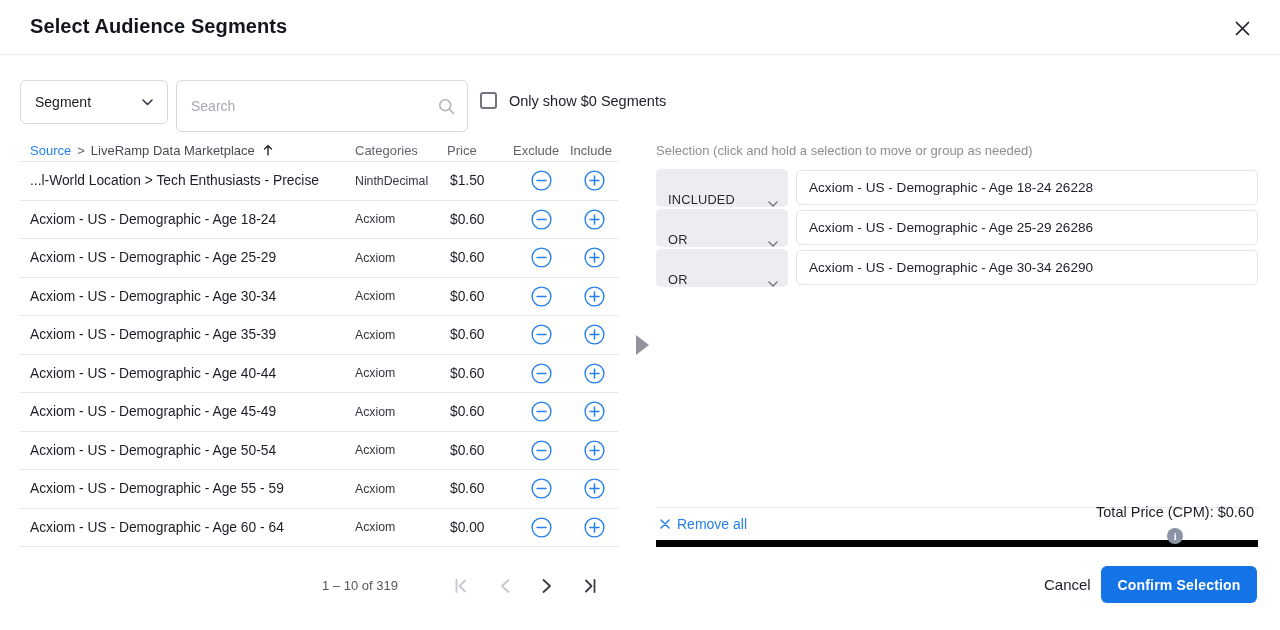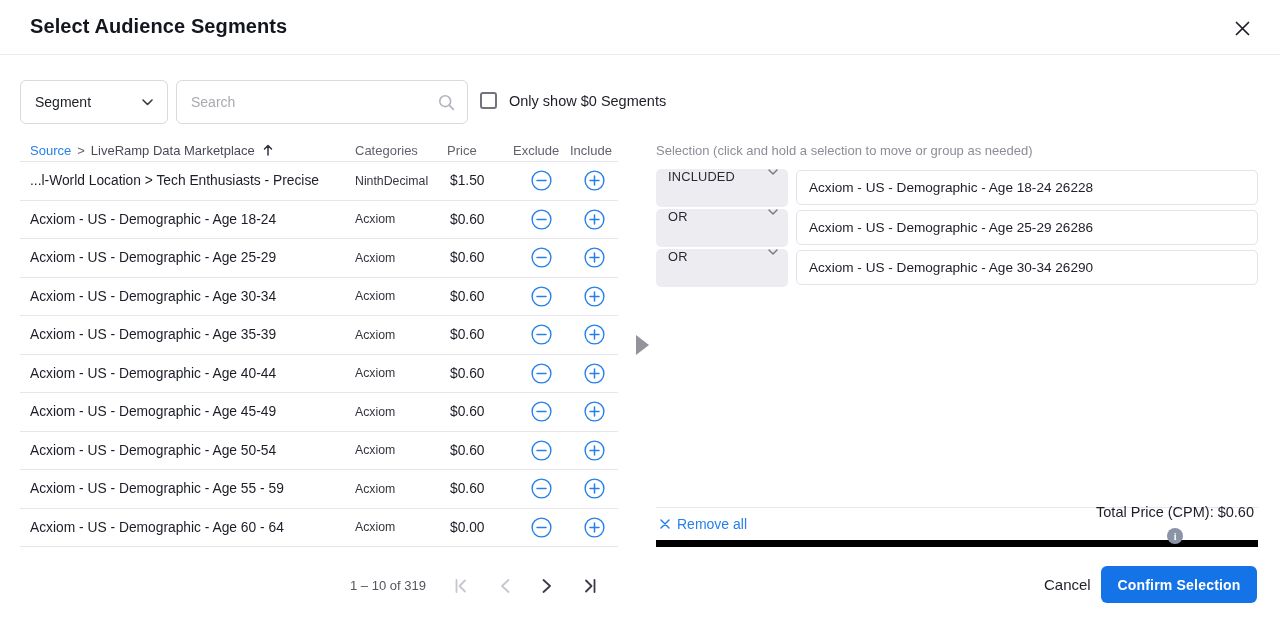--- a/index.html
+++ b/index.html
@@ -8,21 +8,21 @@
   #app { position:relative; width:1280px; height:630px; background:#fff; overflow:hidden; }
 
   
   .hdr { position:absolute; left:0; top:0; width:1280px; height:55px; border-bottom:1px solid #ebebf0;text-align:right; }
   .hdr-title { position:absolute; left:30px; top:15px; font-size:20px; font-weight:700; color:#14161f; letter-spacing:.1px; }
   .close-btn { position:absolute; right:28px; top:18px; width:20px; height:20px; cursor:pointer; display:flex; align-items:center; justify-content:center; }
 
   
   .dd-segment { position:absolute; left:20px; top:80px; width:148px; height:44px; border:1px solid #d9d9e0; border-radius:6px;
     display:flex; align-items:center; justify-content:space-between; padding:0 14px; font-size:14px; color:#1c1e27; cursor:pointer; background:#fff; }
-  .search-box { position:absolute; left:176px; top:80px; width:292px; height:44px; border:1px solid #d9d9e0; border-radius:6px; background:#fff;
+  .search-box { position:absolute; left:176px; top:80px; width:292px; height:52px; border:1px solid #d9d9e0; border-radius:6px; background:#fff;
     display:flex; align-items:center; padding:0 12px 0 14px; }
   .search-box input { flex:1; border:none; outline:none; font-size:14px; color:#1c1e27; font-family:inherit; background:transparent; }
   .search-box input::placeholder { color:#a9a9b2; }
   .chk-wrap { position:absolute; left:480px; top:92px; display:flex; align-items:center; gap:12px; }
   .chk { width:17px; height:17px; border:2px solid #73737e; border-radius:3px; background:#fff; cursor:pointer; }
   .chk-label { font-size:14.5px; color:#1c1e27; }
 
   
   .list-head { position:absolute; left:20px; top:140px; width:598px; height:20px; display:grid;
     grid-template-columns:335px 92px 66px 57px 48px; align-items:center; font-size:13px; color:#62626d; }
@@ -42,35 +42,35 @@
   .circle-btn { width:22px; height:22px; display:flex; align-items:center; justify-content:center; cursor:pointer; }
 
   
   .mid-arrow { position:absolute; left:636px; top:335px; width:0; height:0;
     border-top:10px solid transparent; border-bottom:10px solid transparent; border-left:13px solid #93939c; cursor:pointer; }
 
   
   .sel-label { position:absolute; left:656px; top:143px; font-size:13px; color:#8d8d96; }
   .sel-list { position:absolute; left:656px; top:170px; width:602px; }
   .sel-row { display:flex; align-items:center; gap:8px; margin-bottom:5px; height:35px; }
-  .op-dd { width:132px; height:38px; background:#ededf1; border-radius:5px; display:flex; align-items:flex-start; justify-content:space-between;
+  .op-dd { width:132px; height:38px; background:#ededf1; border-radius:5px; display:flex; align-items:flex-end; justify-content:space-between;
     padding:0 10px 0 12px; font-size:12.8px; color:#2a2a34; cursor:pointer; flex:none; letter-spacing:.2px; }
   .sel-val { flex:1; height:35px; background:#fff; border:1px solid #e3e3ea; border-radius:5px; display:flex; align-items:center;
     padding:15px 12px; font-size:13.6px; color:#1c1e27; cursor:grab; white-space:nowrap; overflow:hidden; }
 
   .sel-footer { position:absolute; left:656px; top:507px; width:602px; height:40px; border-top:1px solid #e6e6ec; border-bottom:7px solid #000000;
     display:flex; align-items:center; justify-content:space-between; padding:0 4px; }
   .remove-all { display:flex; align-items:center; gap:7px; color:#2680eb; font-size:14px; cursor:pointer; }
   .total-wrap { display:flex; align-items:center; gap:8px;flex-direction:column; }
   .total-txt { font-size:14.5px; color:#1c1e27; }
   .info-ic { width:16px; height:16px; border-radius:50%; background:#8a94a6; color:#fff; font-size:10px; font-weight:700;
     display:flex; align-items:center; justify-content:center; font-family:"Liberation Serif","DejaVu Serif",serif; cursor:pointer; }
 
   
-  .pg-label { position:absolute; left:350px; top:578px; font-size:13px; color:#55555e; }
+  .pg-label { position:absolute; left:322px; top:578px; font-size:13px; color:#55555e; }
   .pg-btn { position:absolute; top:573px; width:26px; height:26px; display:flex; align-items:center; justify-content:center; cursor:pointer; }
   .pg-first { left:448px; } .pg-prev { left:492px; } .pg-next { left:534px; } .pg-last { left:577px; }
   .cancel-btn { position:absolute; left:1030px; top:566px; height:37px; padding:0 14px; background:none; border:none;
     font-size:15px; color:#1c1e27; font-family:inherit; cursor:pointer; }
   .confirm-btn { position:absolute; left:1101px; top:566px; width:156px; height:37px; background:#1473e6; border:none; border-radius:6px;
     color:#fff; font-size:14px; font-weight:700; font-family:Liberation Sans, sans-serif; cursor:pointer; letter-spacing:.2px; }
 </style>
 </head>
 <body>
 

